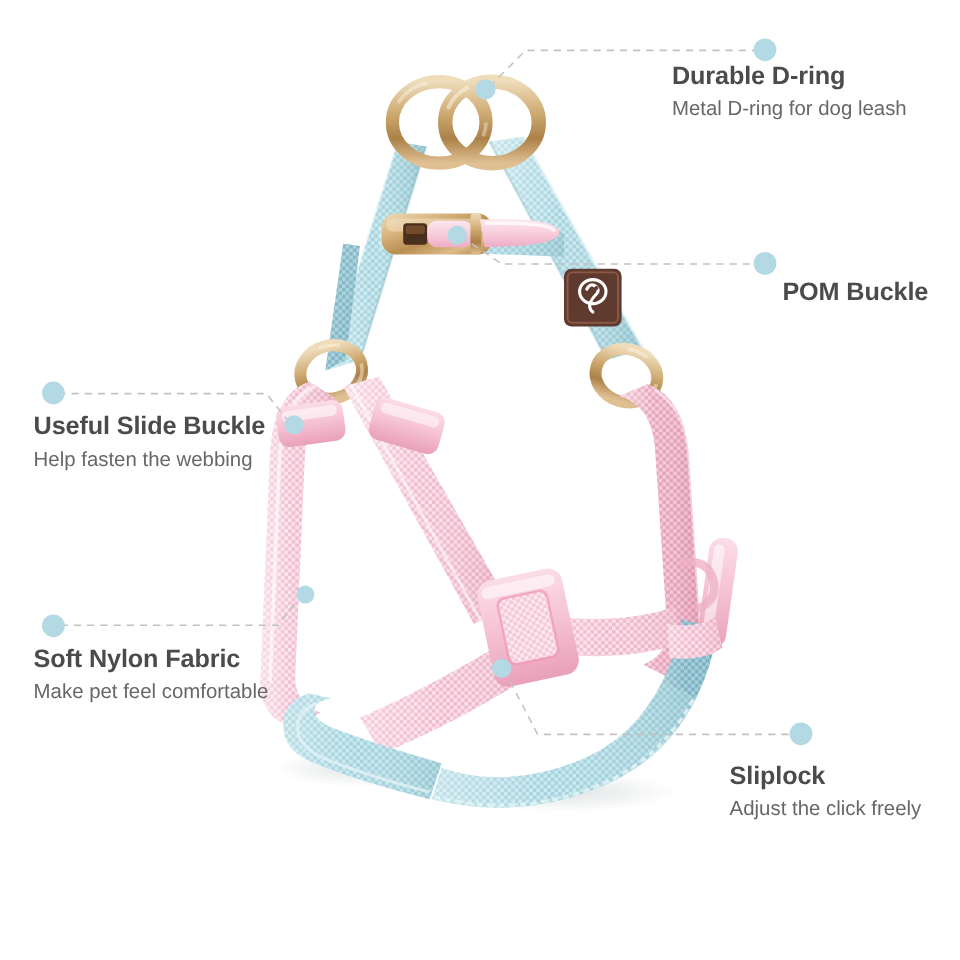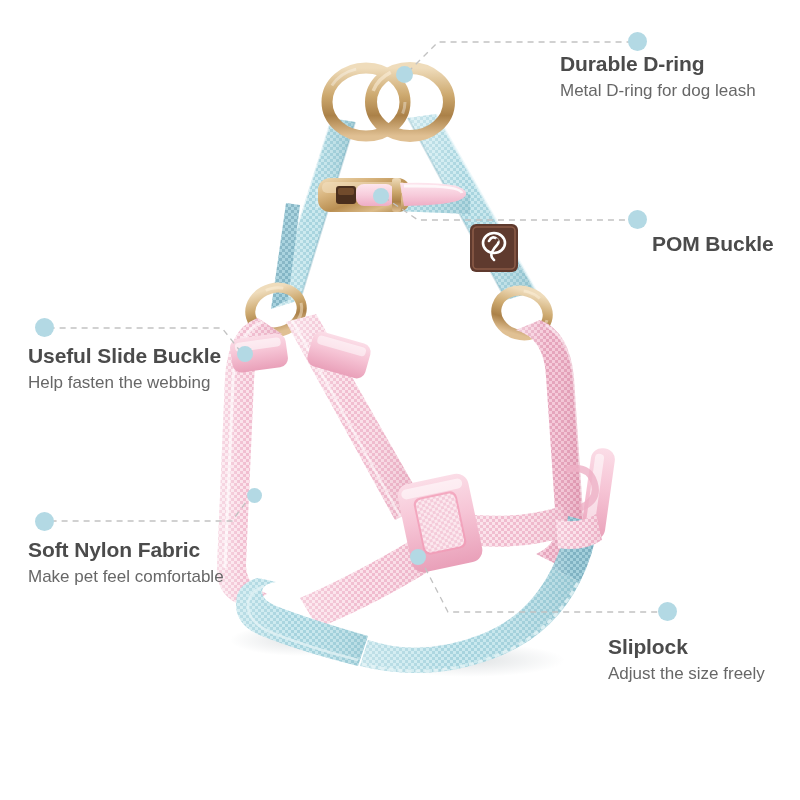--- a/index.html
+++ b/index.html
@@ -323,16 +323,16 @@
     <div class="callout-sub">Help fasten the webbing</div>
   </div>
 
   <div class="callout align-left" id="callout-fabric">
     <div class="callout-title">Soft Nylon Fabric</div>
     <div class="callout-sub">Make pet feel comfortable</div>
   </div>
 
   <div class="callout align-left" id="callout-sliplock">
     <div class="callout-title">Sliplock</div>
-    <div class="callout-sub">Adjust the size freely</div>
+    <div class="callout-sub">Adjust the click freely</div>
   </div>
 
 </div>
 
 </body></html>

